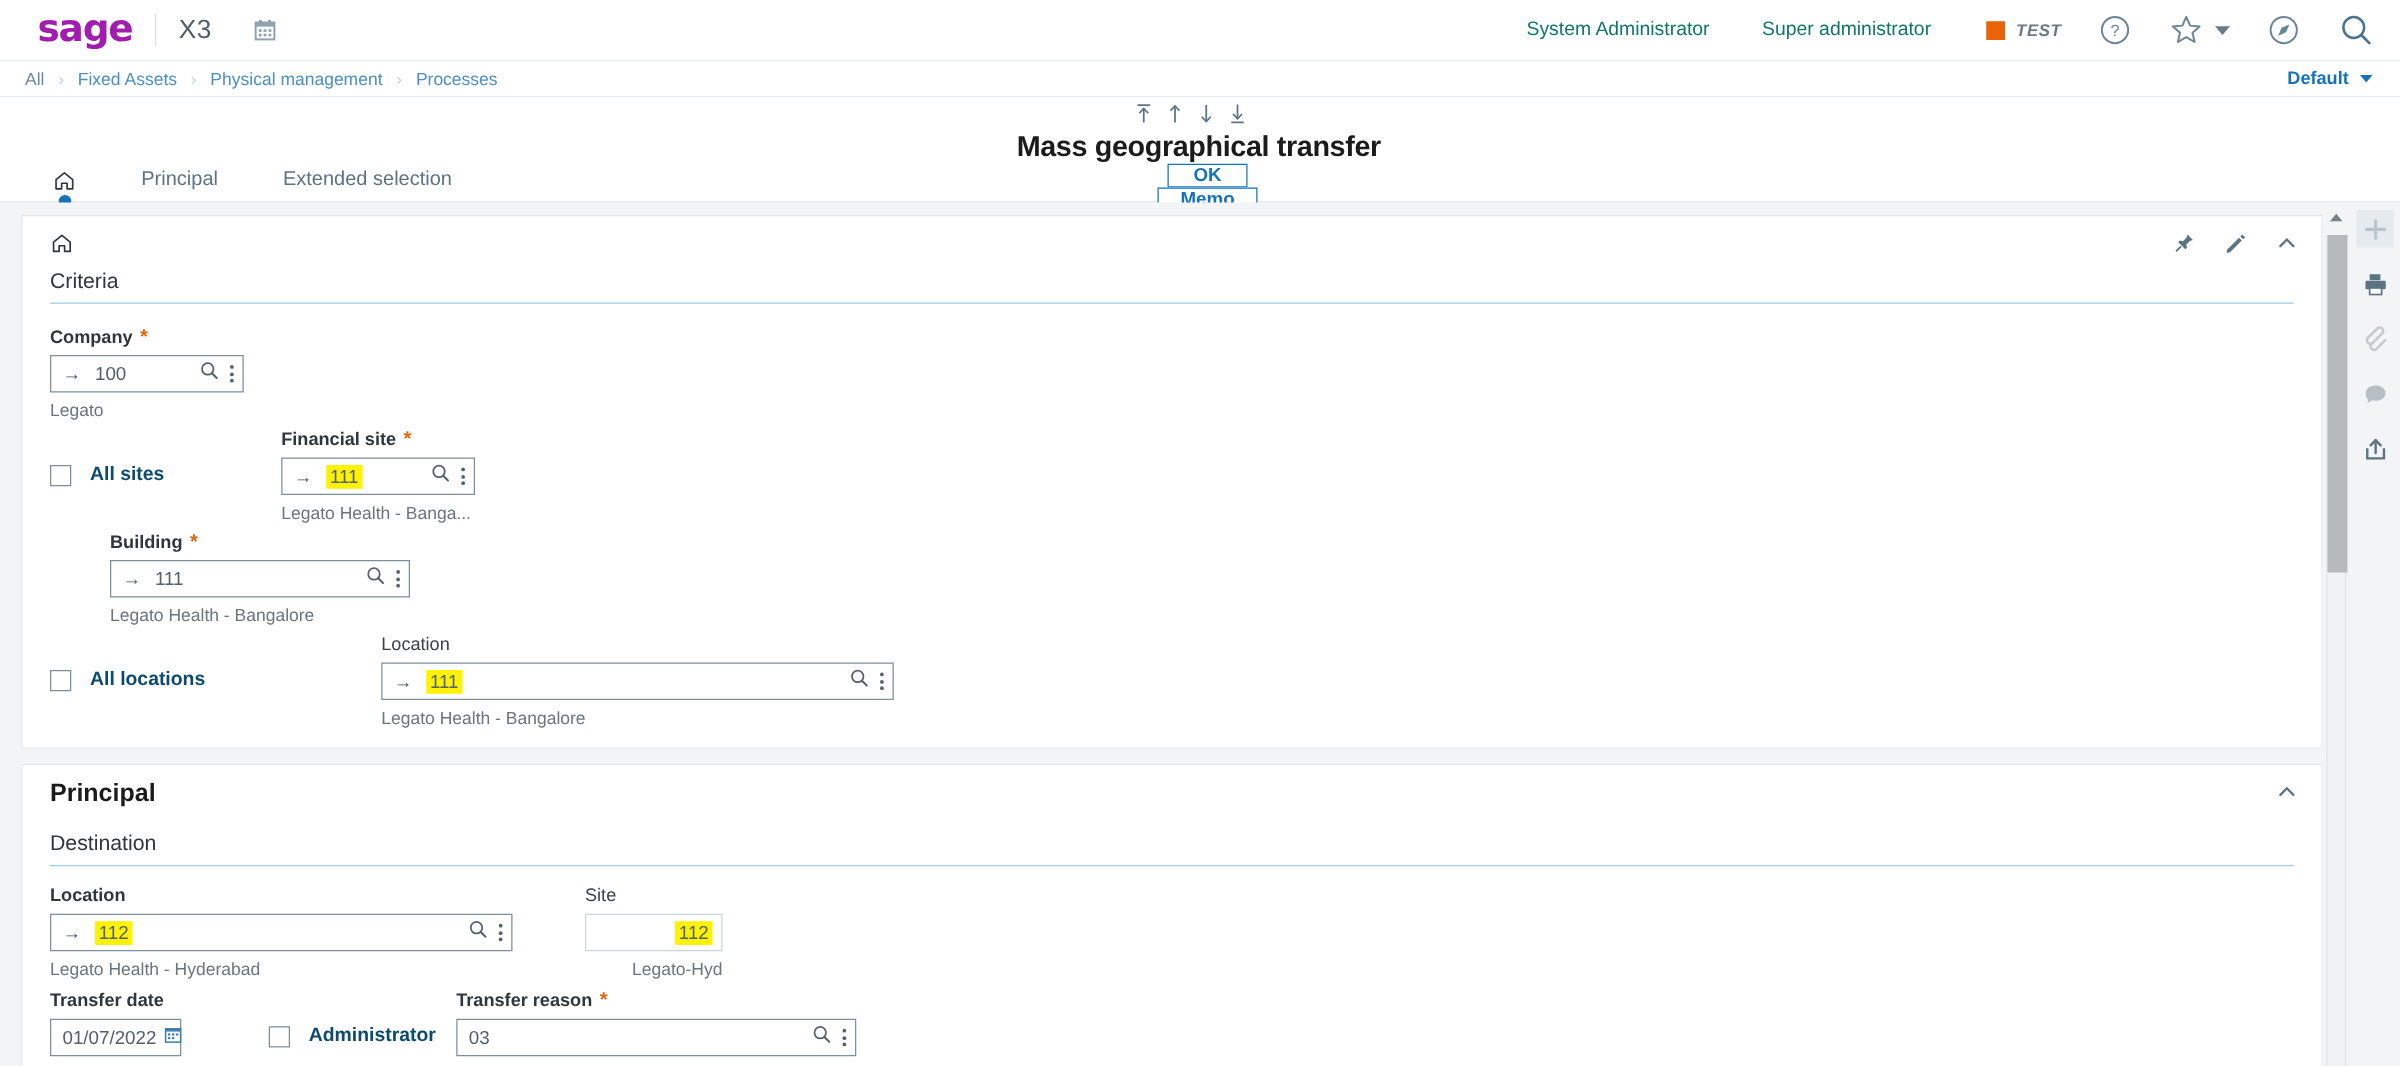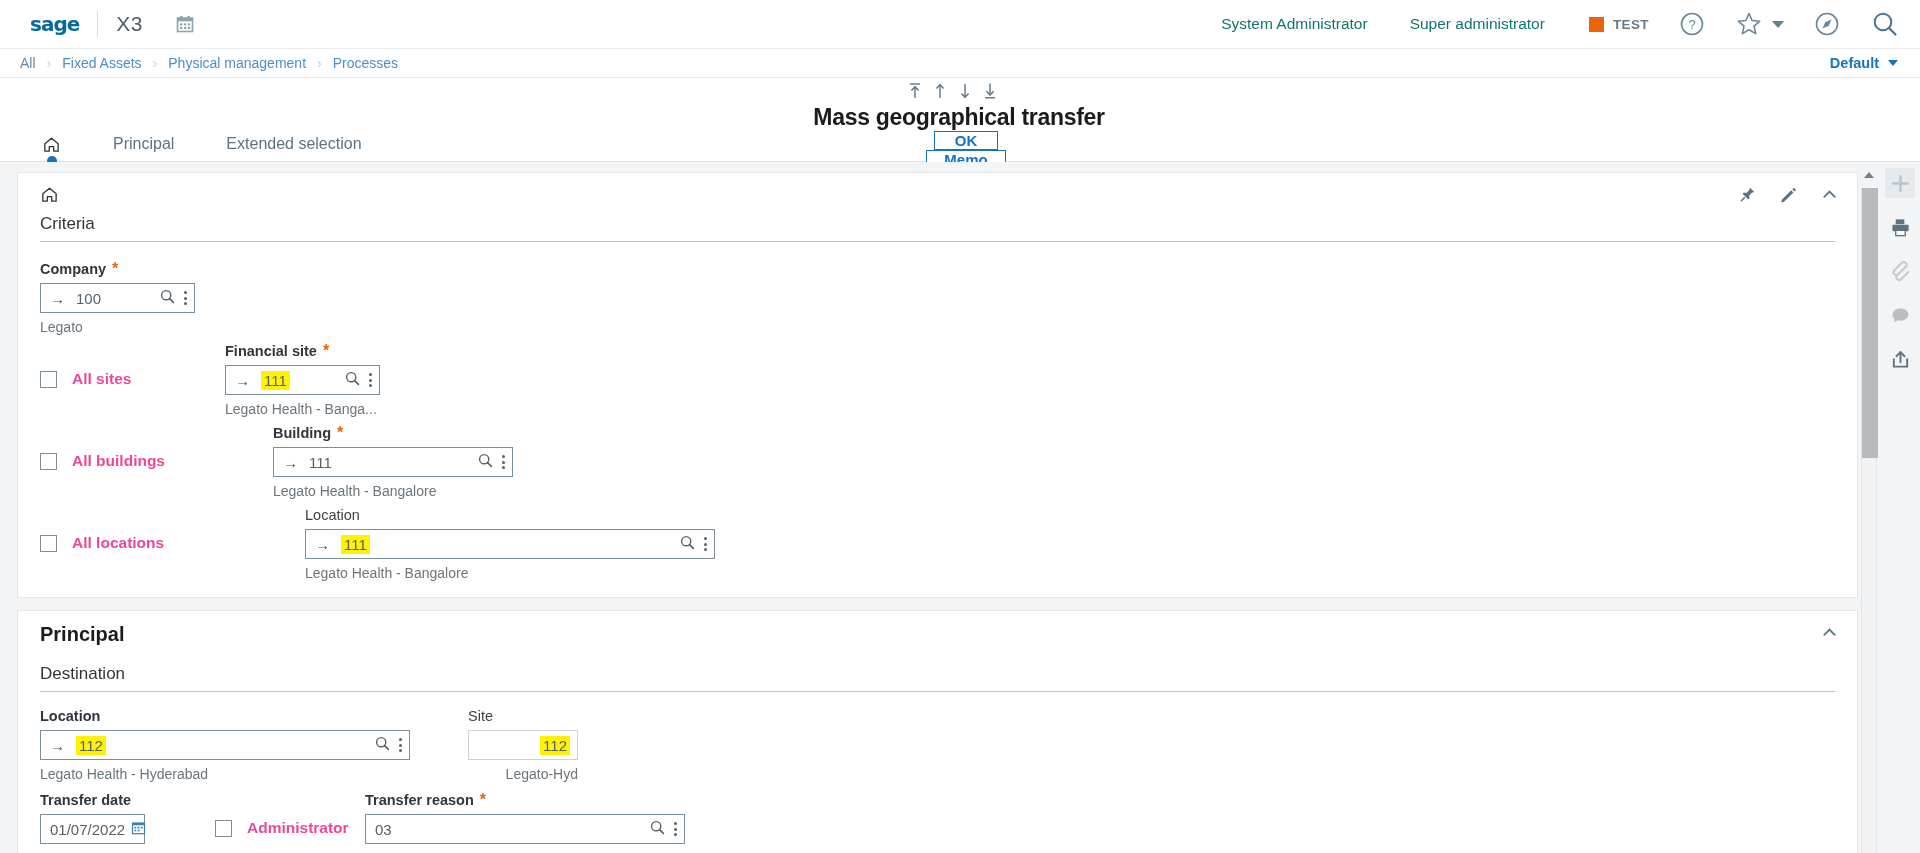--- a/index.html
+++ b/index.html
@@ -14,23 +14,23 @@
 
   
   .topbar {
     height: 48px;
     display: flex;
     align-items: center;
     background: #fff;
     padding: 0 20px 0 30px;
   }
   .logo {
-    font-size: 20px;
+    font-size: 30px;
     font-weight: 700;
-    color: #0369a1;
+    color: #a21caf;
     letter-spacing: -1px;
     font-family: "DejaVu Sans", sans-serif;
     line-height: 1;
   }
   .logo-divider {
     width: 1px; height: 26px;
     background: #d8dde1;
     margin: 0 18px;
   }
   .x3 {
@@ -44,20 +44,21 @@
   .top-link {
     color: #0f766e;
     font-size: 15.5px;
     margin-left: 42px;
     white-space: nowrap;
     cursor: pointer;
   }
   .env-chip {
     display: flex; align-items: center; gap: 9px;
     margin-left: 44px;
+    font-style: italic;
   }
   .env-square { width: 15px; height: 15px; background: #E8630A; }
   .env-label { color: #6a7b86; font-size: 13.5px; font-weight: 600; letter-spacing: .4px; }
   .top-icon {
     margin-left: 30px;
     display: flex; align-items: center; justify-content: center;
     cursor: pointer;
   }
   .caret-down {
     width: 0; height: 0;
@@ -295,21 +296,21 @@
   }
   .checkrow { display: flex; align-items: center; }
   .chk {
     width: 17px; height: 17px;
     border: 1px solid #7d8f9c;
     background: #fff;
     margin-right: 15px;
     cursor: pointer;
     flex: 0 0 auto;
   }
-  .chk-label { font-size: 15.5px; font-weight: 700; color: #ec4899; }
+  .chk-label { font-size: 15.5px; font-weight: 700; color: #0c4a6e; }
 </style>
 </head>
 <body>
 
 <div class="topbar">
   <div class="logo">sage</div>
   <div class="logo-divider"></div>
   <div class="x3">X3</div>
   <div class="cal-icon">
     <svg width="20" height="20" viewBox="0 0 20 20">
@@ -524,24 +525,20 @@
                   <i></i>
                   <i></i>
                 </span>
             </span>
           </div>
           <div class="helper">Legato Health - Banga...</div>
         </div>
       </div>
 
       <div style="display:flex; align-items:flex-start; margin-top:8px;">
-        <div class="checkrow" style="width:185px; padding-top:27px;">
-          <span class="chk"></span>
-          <span class="chk-label">All buildings</span>
-        </div>
         <div style="margin-left:48px;">
           <div class="fld-label">
             <span>Building</span>
             <span class="req">*</span>
           </div>
           <div class="inputbox" style="width:240px;">
             <span class="arrow-in">→</span>
             <span class="inval">111</span>
             <span class="ibtns">
               <span>

